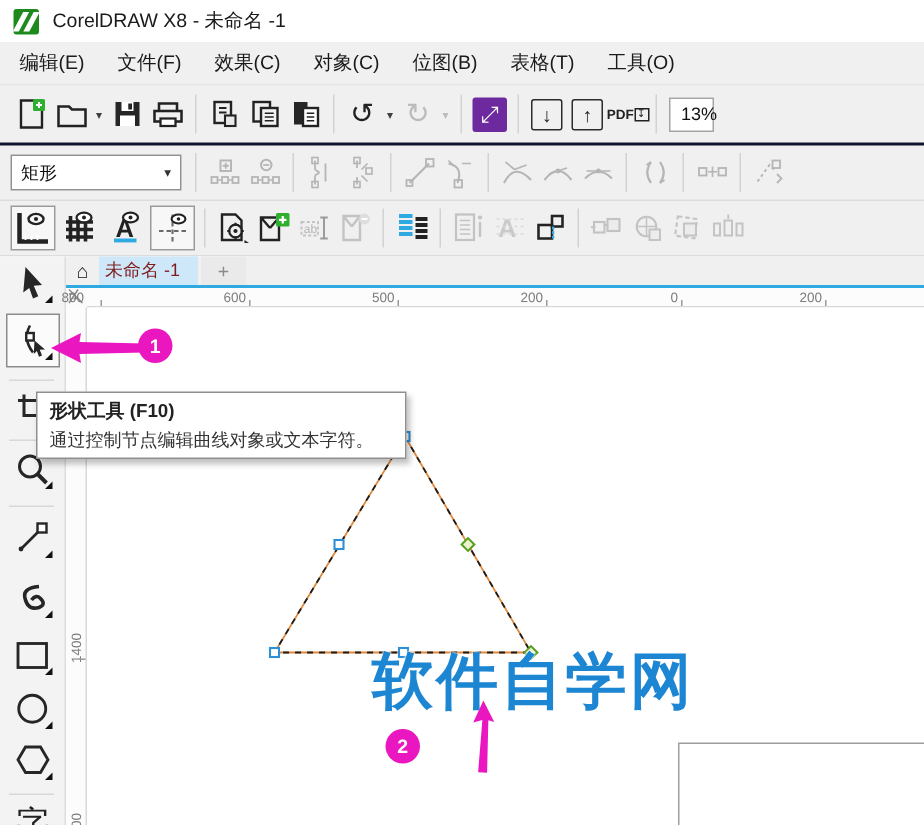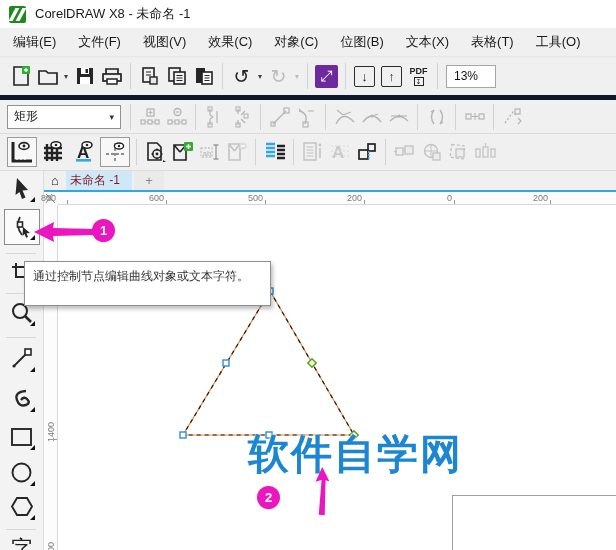--- a/index.html
+++ b/index.html
@@ -20,37 +20,37 @@
     background:#fff; transform:skewX(-28deg); }
   
   .menubar { position:absolute; top:28px; left:0; width:616px; height:28px;
     background:#f0f0f0; display:flex; align-items:center; padding-left:2px;
     font-size:13px; color:#1a1a1a; white-space:nowrap; }
   .menubar > span { padding:5px 11px; cursor:default; }
   
   .tbar { position:absolute; left:0; width:616px; background:#f0f0f0;
     display:flex; align-items:center; padding-left:7px; }
   .tb1 { top:56px; height:39px; border-top:1px solid #e6e6e6; }
-  .tb2 { top:95px; height:38px; border-top:5px solid #0f172a; }
+  .tb2 { top:95px; height:38px; border-top:2px solid #0f172a; }
   .tb3 { top:133px; height:38px; border-top:1px solid #dcdcdc; border-bottom:1px solid #dcdcdc;}
   .sep { width:1px; height:26px; background:#d2d2d2; margin:0 5px; flex:0 0 auto; }
   .tbico { width:27px; height:27px; display:flex; align-items:center; justify-content:center;
     flex:0 0 auto; position:relative; }
   .tbico svg { display:block; }
   .caret { font-size:8px; color:#404040; width:10px; text-align:center; flex:0 0 auto; }
   .caret.dis { color:#bdbdbd; }
   .glyph { font-size:19px; color:#222; line-height:1; }
   .glyph.dis { color:#bcbcbc; }
   .boxarr { width:21px; height:21px; border:1.5px solid #2b2b2b; border-radius:2px;
     display:flex; align-items:center; justify-content:center; font-size:13px; font-weight:bold; color:#222;}
-  .pdfico { display:flex; flex-direction:column; align-items:center; line-height:1; }
+  .pdfico { display:flex; align-items:center; line-height:1; }
   .pdfico .t { font-size:9px; font-weight:bold; color:#222; letter-spacing:0; }
   .pdfico .b { width:10px; height:9px; border:1.5px solid #222; margin-top:1px; font-size:7px;
     display:flex; align-items:center; justify-content:center; color:#222;}
-  .zoombox { width:50px; height:23px; background:#fff; border:1px solid #a5a5a5;
+  .zoombox { width:30px; height:23px; background:#fff; border:1px solid #a5a5a5;
     font-size:12px; color:#111; display:flex; align-items:center; padding-left:7px; margin-left:3px;}
   .launcher { width:23px; height:23px; background:#6d2a9e; border-radius:2px; position:relative;}
   .launcher:before { content:"⤢"; position:absolute; left:0; top:0; right:0; bottom:0;
     color:#fff; font-size:15px; display:flex; align-items:center; justify-content:center; }
   
   .dropdown { width:114px; height:24px; background:#fff; border:1px solid #919191;
     display:flex; align-items:center; justify-content:space-between; padding:0 6px;
     font-size:12px; color:#111; margin-right:4px; }
   .tgl { width:30px; height:30px; display:flex; align-items:center; justify-content:center;
     flex:0 0 auto; margin-right:1px;}
@@ -113,25 +113,23 @@
 <body>
 
 <div class="titlebar">
   <span class="appicon"></span>
   <span>CorelDRAW X8 - 未命名 -1</span>
 </div>
 
 <div class="menubar">
   <span>编辑(E)</span>
   <span>文件(F)</span>
-  <span>视图(V)</span>
   <span>效果(C)</span>
   <span>对象(C)</span>
   <span>位图(B)</span>
-  <span>文本(X)</span>
   <span>表格(T)</span>
   <span>工具(O)</span>
 
 </div>
 
 <div class="tbar tb1">
   <span class="tbico">
     <svg width="22" height="22">
         <path d="M4 2 h9 l5 5 v13 h-14 z" fill="none" stroke="#222" stroke-width="1.6"></path>
         <rect x="12" y="1" width="8" height="8" rx="1" fill="#2fae2f"></rect>
@@ -567,20 +565,21 @@
       <div class="big">软件自学网</div>
     </div>
 
     <svg class="arrow2" width="24" height="58">
       <polygon points="8,0 16,14 12,13 13,48 7,48 8,13 2,15" fill="#ea17c0" transform="rotate(3 9 24)"></polygon>
     </svg>
     <div class="badge" style="left:199px; top:281px;">2</div>
   </div>
 
   <div class="tooltip">
+    <div class="tt">形状工具 (F10)</div>
     <div class="tb">通过控制节点编辑曲线对象或文本字符。</div>
   </div>
 
   <svg class="arrow1" width="64" height="26">
     <polygon points="0,13 20,3 19,9 62,10 62,16 19,17 20,23" fill="#ea17c0"></polygon>
   </svg>
   <div class="badge" style="left:92px; top:48px;">1</div>
 
 </div>
 

